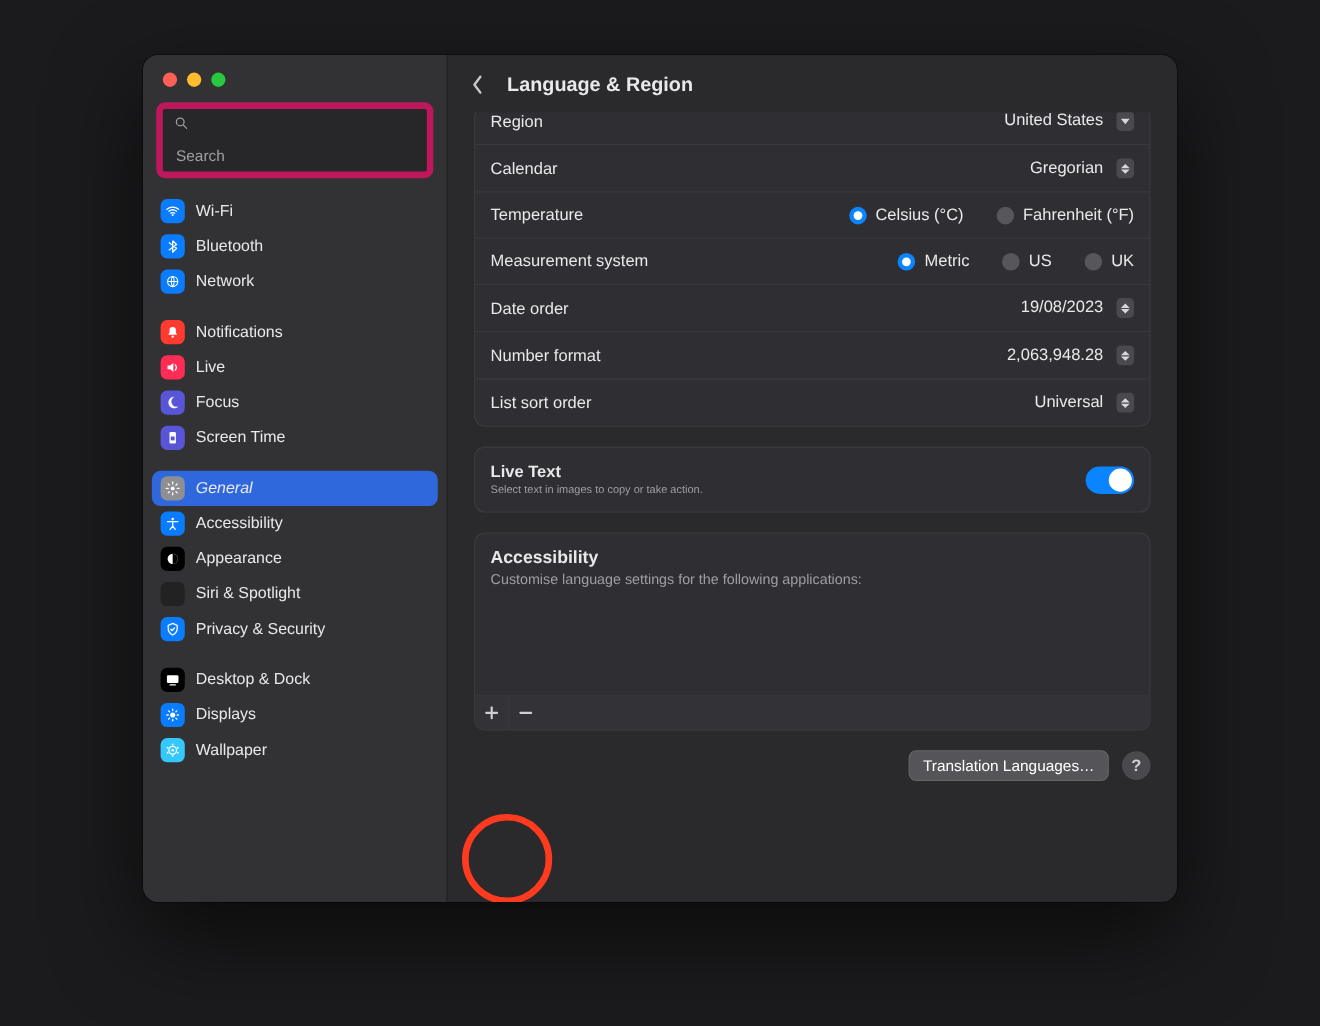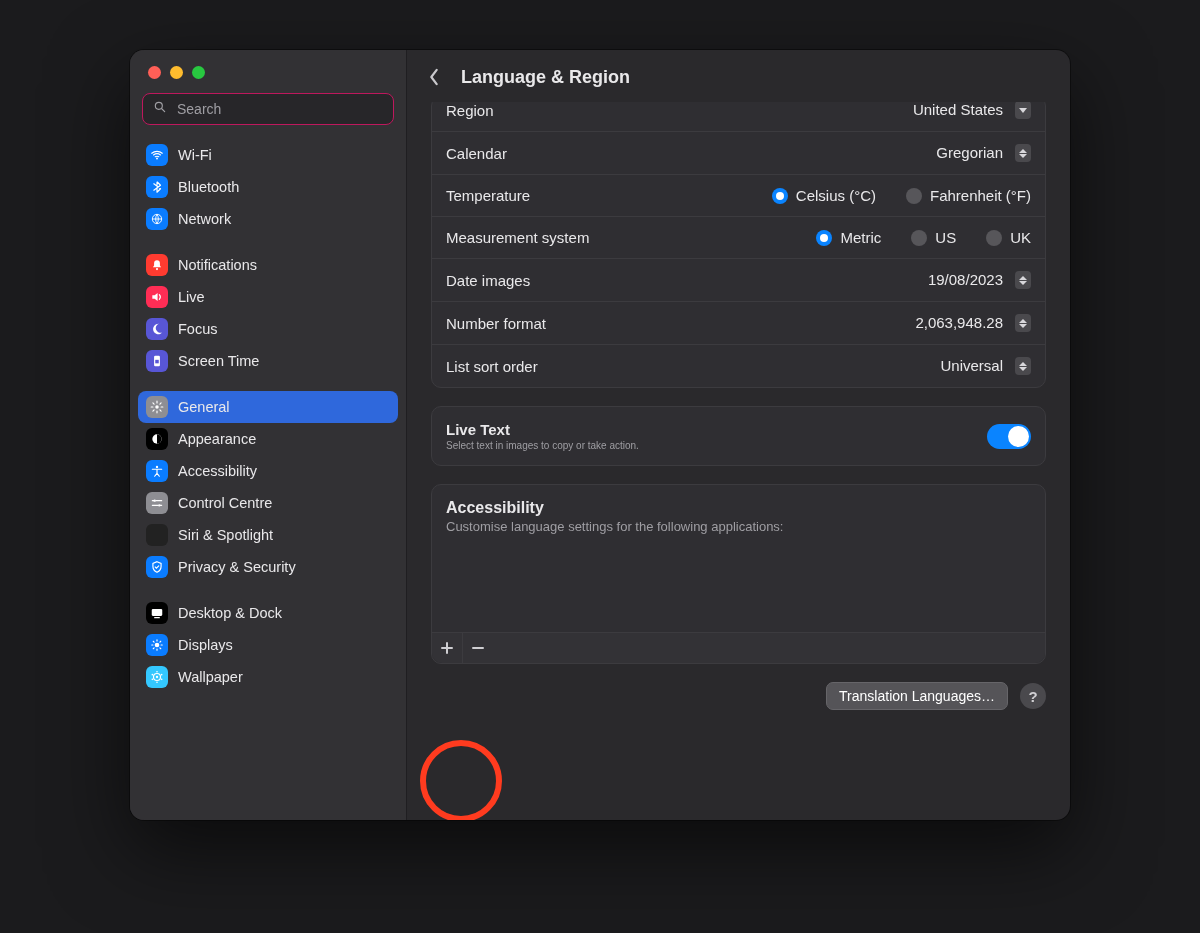--- a/index.html
+++ b/index.html
@@ -27,33 +27,33 @@
     display:flex;box-shadow:0 30px 80px rgba(0,0,0,.6),0 0 0 1px rgba(0,0,0,.4);
     position:relative;
   }
   
   .sidebar{width:276px;background:var(--sidebar);display:flex;flex-direction:column;border-right:1px solid #1f1e21;}
   .traffic{display:flex;gap:9px;padding:16px 0 0 18px;}
   .dot{width:13px;height:13px;border-radius:50%;}
   .dot.r{background:var(--red);} .dot.y{background:var(--yellow);} .dot.g{background:var(--green);}
   .search-wrap{padding:14px 12px 10px;}
   .search{
-    display:flex;gap:8px;background:#272629;border:1px solid #be185d;border-radius:8px;
-    padding:6px 10px;color:var(--text-dim);
+    display:flex;gap:8px;background:#272629;border:6px solid #be185d;border-radius:8px;
+    padding:6px 10px;color:var(--text-dim);flex-direction:column;
   }
   .search input{background:transparent;border:0;outline:0;color:var(--text);font-size:14px;width:100%;}
   .search input::placeholder{color:var(--text-dim);}
   .sidenav{overflow:auto;padding:4px 8px 12px;}
   .group{margin-top:14px;}
   .group:first-child{margin-top:0;}
   .item{
     display:flex;align-items:center;gap:10px;padding:5px 8px;border-radius:8px;cursor:default;
     font-size:14.5px;font-weight:500;
   }
-  .item.sel{background:var(--sidebar-sel);}
+  .item.sel{background:var(--sidebar-sel);font-style:italic;}
   .icon{
     width:22px;height:22px;border-radius:6px;display:flex;align-items:center;justify-content:center;
     font-size:13px;flex:0 0 22px;
   }
   .icon svg{width:14px;height:14px;fill:#fff;}
   
   .main{flex:1;display:flex;flex-direction:column;}
   .titlebar{
     display:flex;align-items:center;gap:14px;padding:14px 18px 12px 14px;
   }
@@ -203,46 +203,36 @@
             <div class="item sel">
               <span class="icon" style="background: rgb(142, 142, 147);">
                 <svg viewBox="0 0 24 24">
                   <circle cx="12" cy="12" r="3" fill="#fff"></circle>
                   <path d="M12 2v3M12 19v3M2 12h3M19 12h3M5 5l2 2M17 17l2 2M19 5l-2 2M7 17l-2 2" stroke="#fff" stroke-width="2" stroke-linecap="round"></path>
                 </svg>
               </span>
               <span>General</span>
             </div>
             <div class="item">
+              <span class="icon" style="background: rgb(10, 124, 255);">
+                <svg viewBox="0 0 24 24">
+                  <circle cx="12" cy="5" r="2" fill="#fff"></circle>
+                  <path d="M4 9h16M12 9v7m0 0l-4 5m4-5l4 5" stroke="#fff" stroke-width="2" stroke-linecap="round"></path>
+                </svg>
+              </span>
+              <span>Accessibility</span>
+            </div>
+            <div class="item">
               <span class="icon" style="background: rgb(0, 0, 0);">
                 <svg viewBox="0 0 24 24">
                   <circle cx="12" cy="12" r="8" fill="#fff"></circle>
                   <path d="M12 4a8 8 0 0 1 0 16Z" fill="#000"></path>
                 </svg>
               </span>
               <span>Appearance</span>
-            </div>
-            <div class="item">
-              <span class="icon" style="background: rgb(10, 124, 255);">
-                <svg viewBox="0 0 24 24">
-                  <circle cx="12" cy="5" r="2" fill="#fff"></circle>
-                  <path d="M4 9h16M12 9v7m0 0l-4 5m4-5l4 5" stroke="#fff" stroke-width="2" stroke-linecap="round"></path>
-                </svg>
-              </span>
-              <span>Accessibility</span>
-            </div>
-            <div class="item">
-              <span class="icon" style="background: rgb(142, 142, 147);">
-                <svg viewBox="0 0 24 24">
-                  <circle cx="8" cy="8" r="2" fill="#fff"></circle>
-                  <circle cx="16" cy="16" r="2" fill="#fff"></circle>
-                  <path d="M4 8h3m3 0h10M4 16h10m3 0h3" stroke="#fff" stroke-width="2" stroke-linecap="round"></path>
-                </svg>
-              </span>
-              <span>Control Centre</span>
             </div>
             <div class="item">
               <span class="icon" style="background: rgb(34, 34, 34);">
                 <svg viewBox="0 0 24 24">
                   <circle cx="12" cy="12" r="8" fill="url(#g1)"></circle>
                 </svg>
               </span>
               <span>Siri &amp; Spotlight</span>
             </div>
             <div class="item">
@@ -344,21 +334,21 @@
                 <span class="circ"></span>
                 <span>US</span>
               </label>
               <label class="radio">
                 <span class="circ"></span>
                 <span>UK</span>
               </label>
             </div>
           </div>
           <div class="row">
-            <div class="left">Date images</div>
+            <div class="left">Date order</div>
             <div class="right popup">
               <span>19/08/2023</span>
               <span class="caret"></span>
             </div>
           </div>
           <div class="row">
             <div class="left">Number format</div>
             <div class="right popup">
               <span>2,063,948.28</span>
               <span class="caret"></span>

